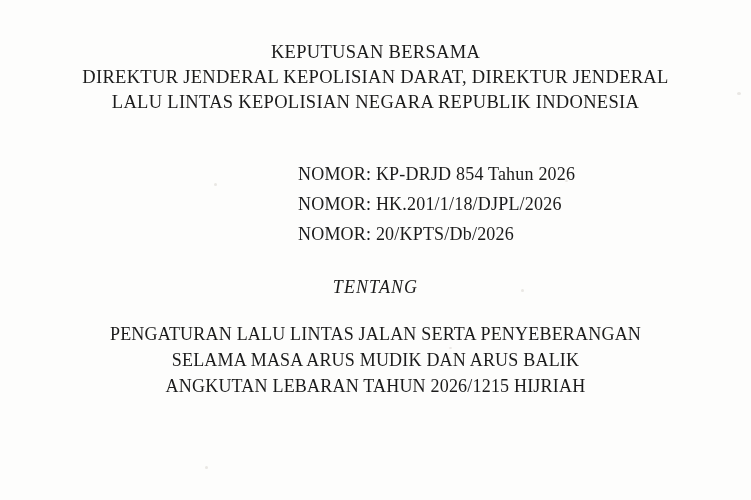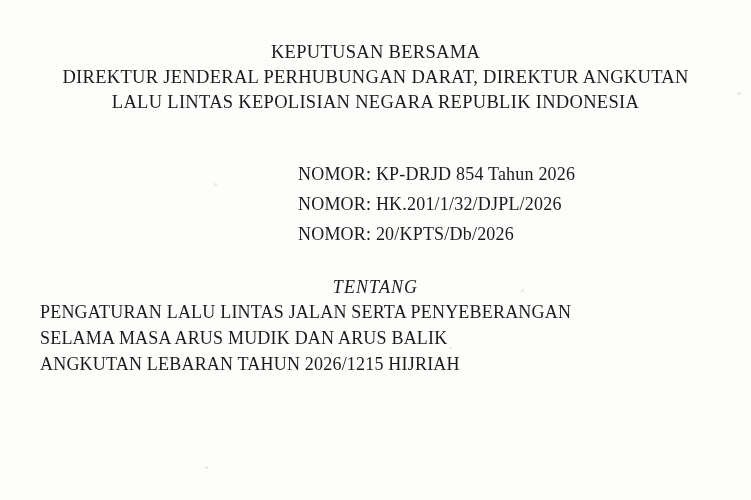--- a/index.html
+++ b/index.html
@@ -58,21 +58,22 @@
     text-align: center;
     margin-top: 26px;
     font-style: italic;
   }
   .tentang {
     font-size: 18px;
     letter-spacing: 1.1px;
     line-height: 24px;
   }
   .subject-block {
-    text-align: left;
+    text-align: center;
+    margin-top: 22px;
   }
   .subject-line {
     font-size: 18px;
     line-height: 26px;
     letter-spacing: .2px;
     white-space: nowrap;
   }
 </style>
 </head>
 <body>
@@ -81,27 +82,27 @@
 
   <div class="speck" style="left:214px; top:183px; width:3px; height:3px;"></div>
   <div class="speck" style="left:565px; top:180px; width:3px; height:2px;"></div>
   <div class="speck" style="left:737px; top:92px; width:4px; height:3px;"></div>
   <div class="speck" style="left:521px; top:289px; width:3px; height:3px;"></div>
   <div class="speck" style="left:205px; top:466px; width:3px; height:3px;"></div>
   <div class="speck" style="left:449px; top:347px; width:3px; height:2px;"></div>
 
   <div class="title-block">
     <div class="title-line">KEPUTUSAN BERSAMA</div>
-    <div class="title-line">DIREKTUR JENDERAL PERHUBUNGAN DARAT, DIREKTUR ANGKUTAN</div>
+    <div class="title-line">DIREKTUR JENDERAL KEPOLISIAN DARAT, DIREKTUR JENDERAL</div>
     <div class="title-line">LALU LINTAS KEPOLISIAN NEGARA REPUBLIK INDONESIA</div>
   </div>
 
   <div class="numbers-block">
     <div class="number-line">NOMOR: KP-DRJD 854 Tahun 2026</div>
-    <div class="number-line">NOMOR: HK.201/1/32/DJPL/2026</div>
+    <div class="number-line">NOMOR: HK.201/1/18/DJPL/2026</div>
     <div class="number-line">NOMOR: 20/KPTS/Db/2026</div>
   </div>
 
   <div class="tentang-block">
     <div class="tentang">TENTANG</div>
   </div>
 
   <div class="subject-block">
     <div class="subject-line">PENGATURAN LALU LINTAS JALAN SERTA PENYEBERANGAN</div>
     <div class="subject-line">SELAMA MASA ARUS MUDIK DAN ARUS BALIK</div>

